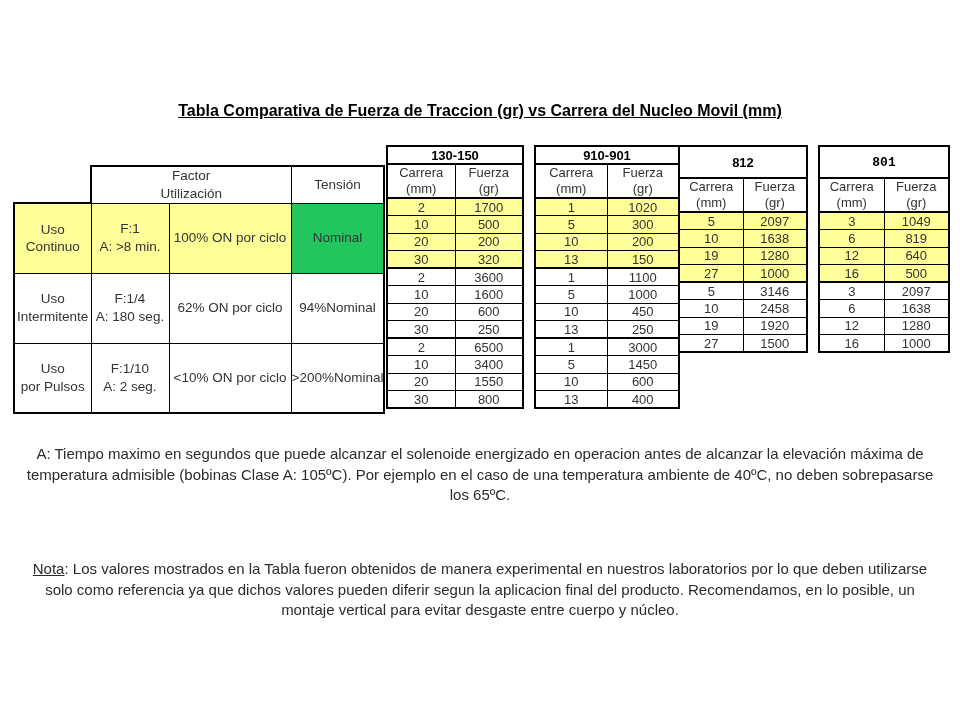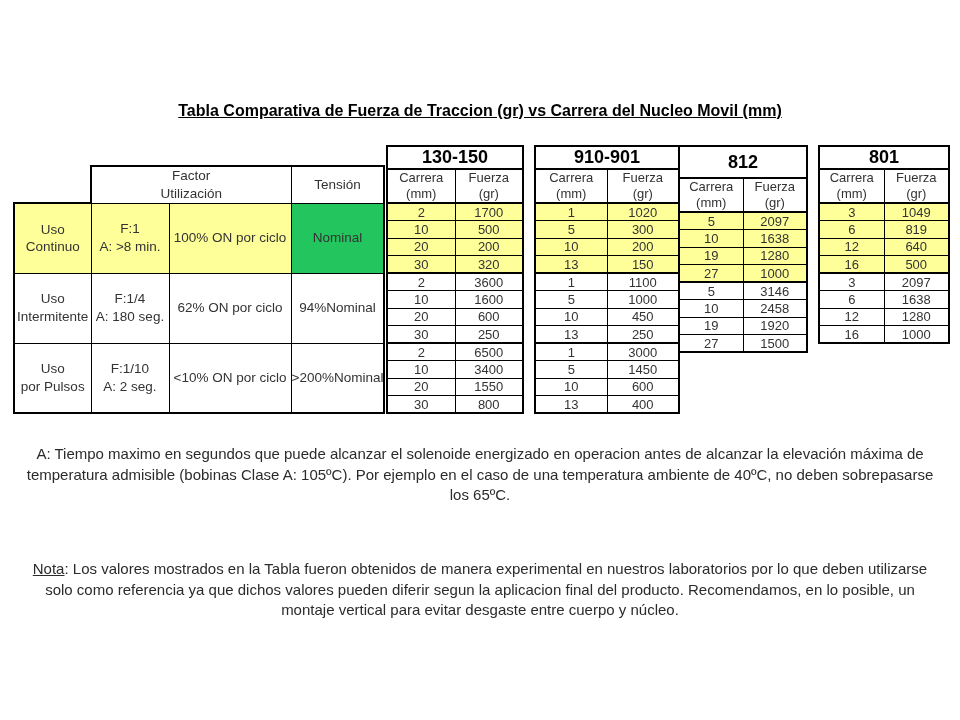--- a/index.html
+++ b/index.html
@@ -12,21 +12,21 @@
   .ltable{left:13px;top:165px;}
   .ltable td.cell{border:1px solid #000;font-size:13.5px;color:#333;line-height:1.32;}
   .ltable td.ghost{border:none;}
   .o-t{border-top-width:2px !important;}
   .o-l{border-left-width:2px !important;}
   .o-r{border-right-width:2px !important;}
   .o-b{border-bottom-width:2px !important;}
   
   .mtable{border:2px solid #000;top:145px;}
   .mtable td{border:1px solid #000;font-size:13px;color:#333;}
-  .mtable .mname{font-weight:bold;color:#000;font-size:18px;border-bottom-width:2px;}
+  .mtable .mname{font-weight:bold;color:#000;font-size:13px;border-bottom-width:2px;}
   .mtable .chead td{line-height:1.22;border-bottom-width:2px;font-size:13px;}
   .mtable tr.sec-top td{border-top-width:2px;}
   
   .para{position:absolute;left:22px;width:916px;text-align:center;font-size:15px;line-height:1.37;color:#2b2b2b;}
   #para-a{top:429px;}
   #para-nota{top:544px;}
   .u{text-decoration:underline;}
 </style>
 </head>
 <body>
@@ -239,21 +239,21 @@
           <td>1500</td>
         </tr>
       </tbody>
     </table>
     <table class="mtable" style="left: 818px; width: 132px;">
       <colgroup>
         <col style="width: 50%;">
         <col style="width: 50%;">
       </colgroup>
       <tbody>
-        <tr style="height: 18px;">
+        <tr style="height: 32px; font-family: Liberation Mono, monospace;">
           <td colspan="2" class="mname">801</td>
         </tr>
         <tr class="chead" style="height: 34px;">
           <td>Carrera<br>(mm)</td>
           <td>Fuerza<br>(gr)</td>
         </tr>
         <tr class="sec-top" style="height: 17.5px;">
           <td style="background: rgb(255, 255, 153);">3</td>
           <td style="background: rgb(255, 255, 153);">1049</td>
         </tr>

